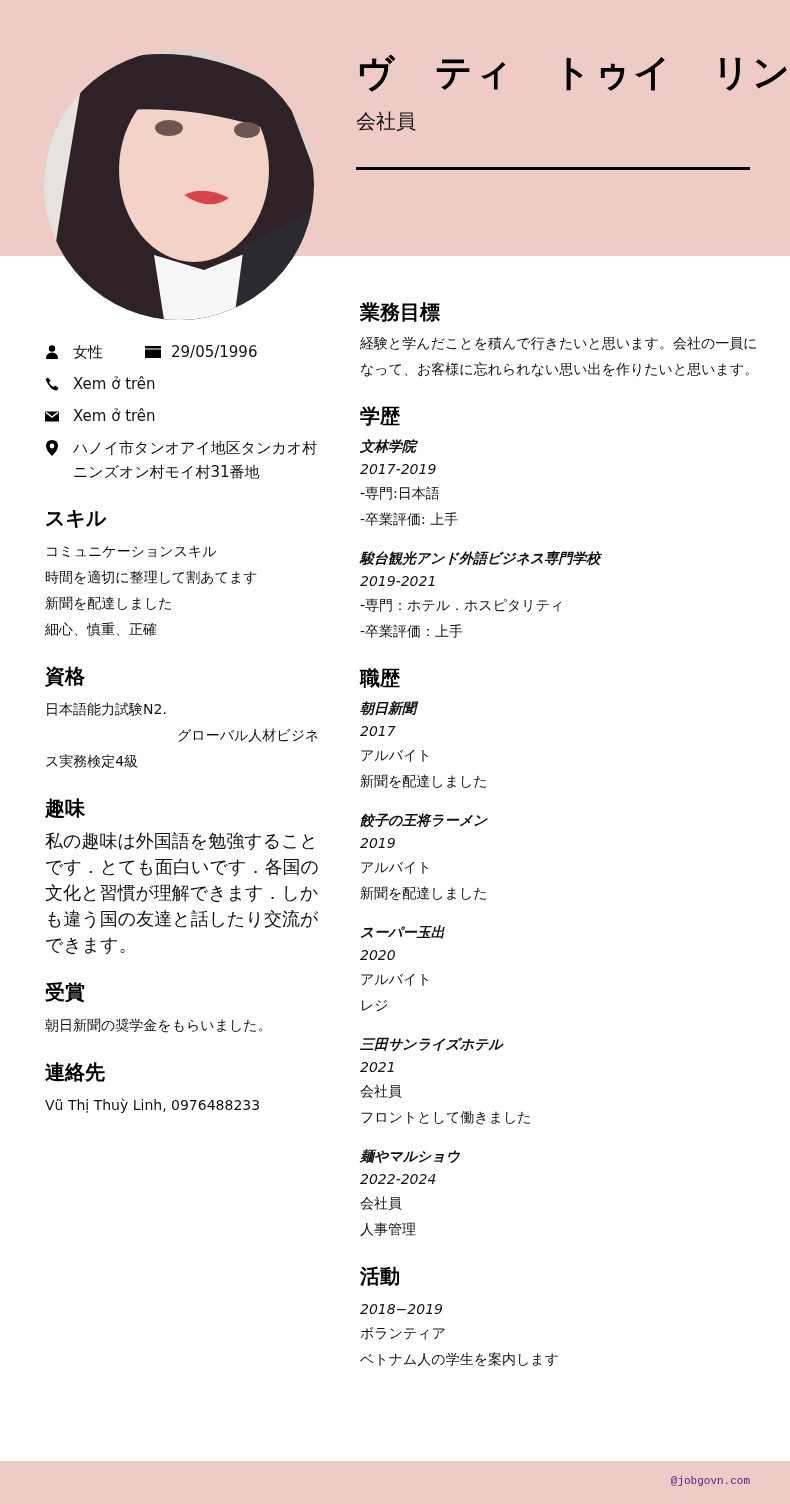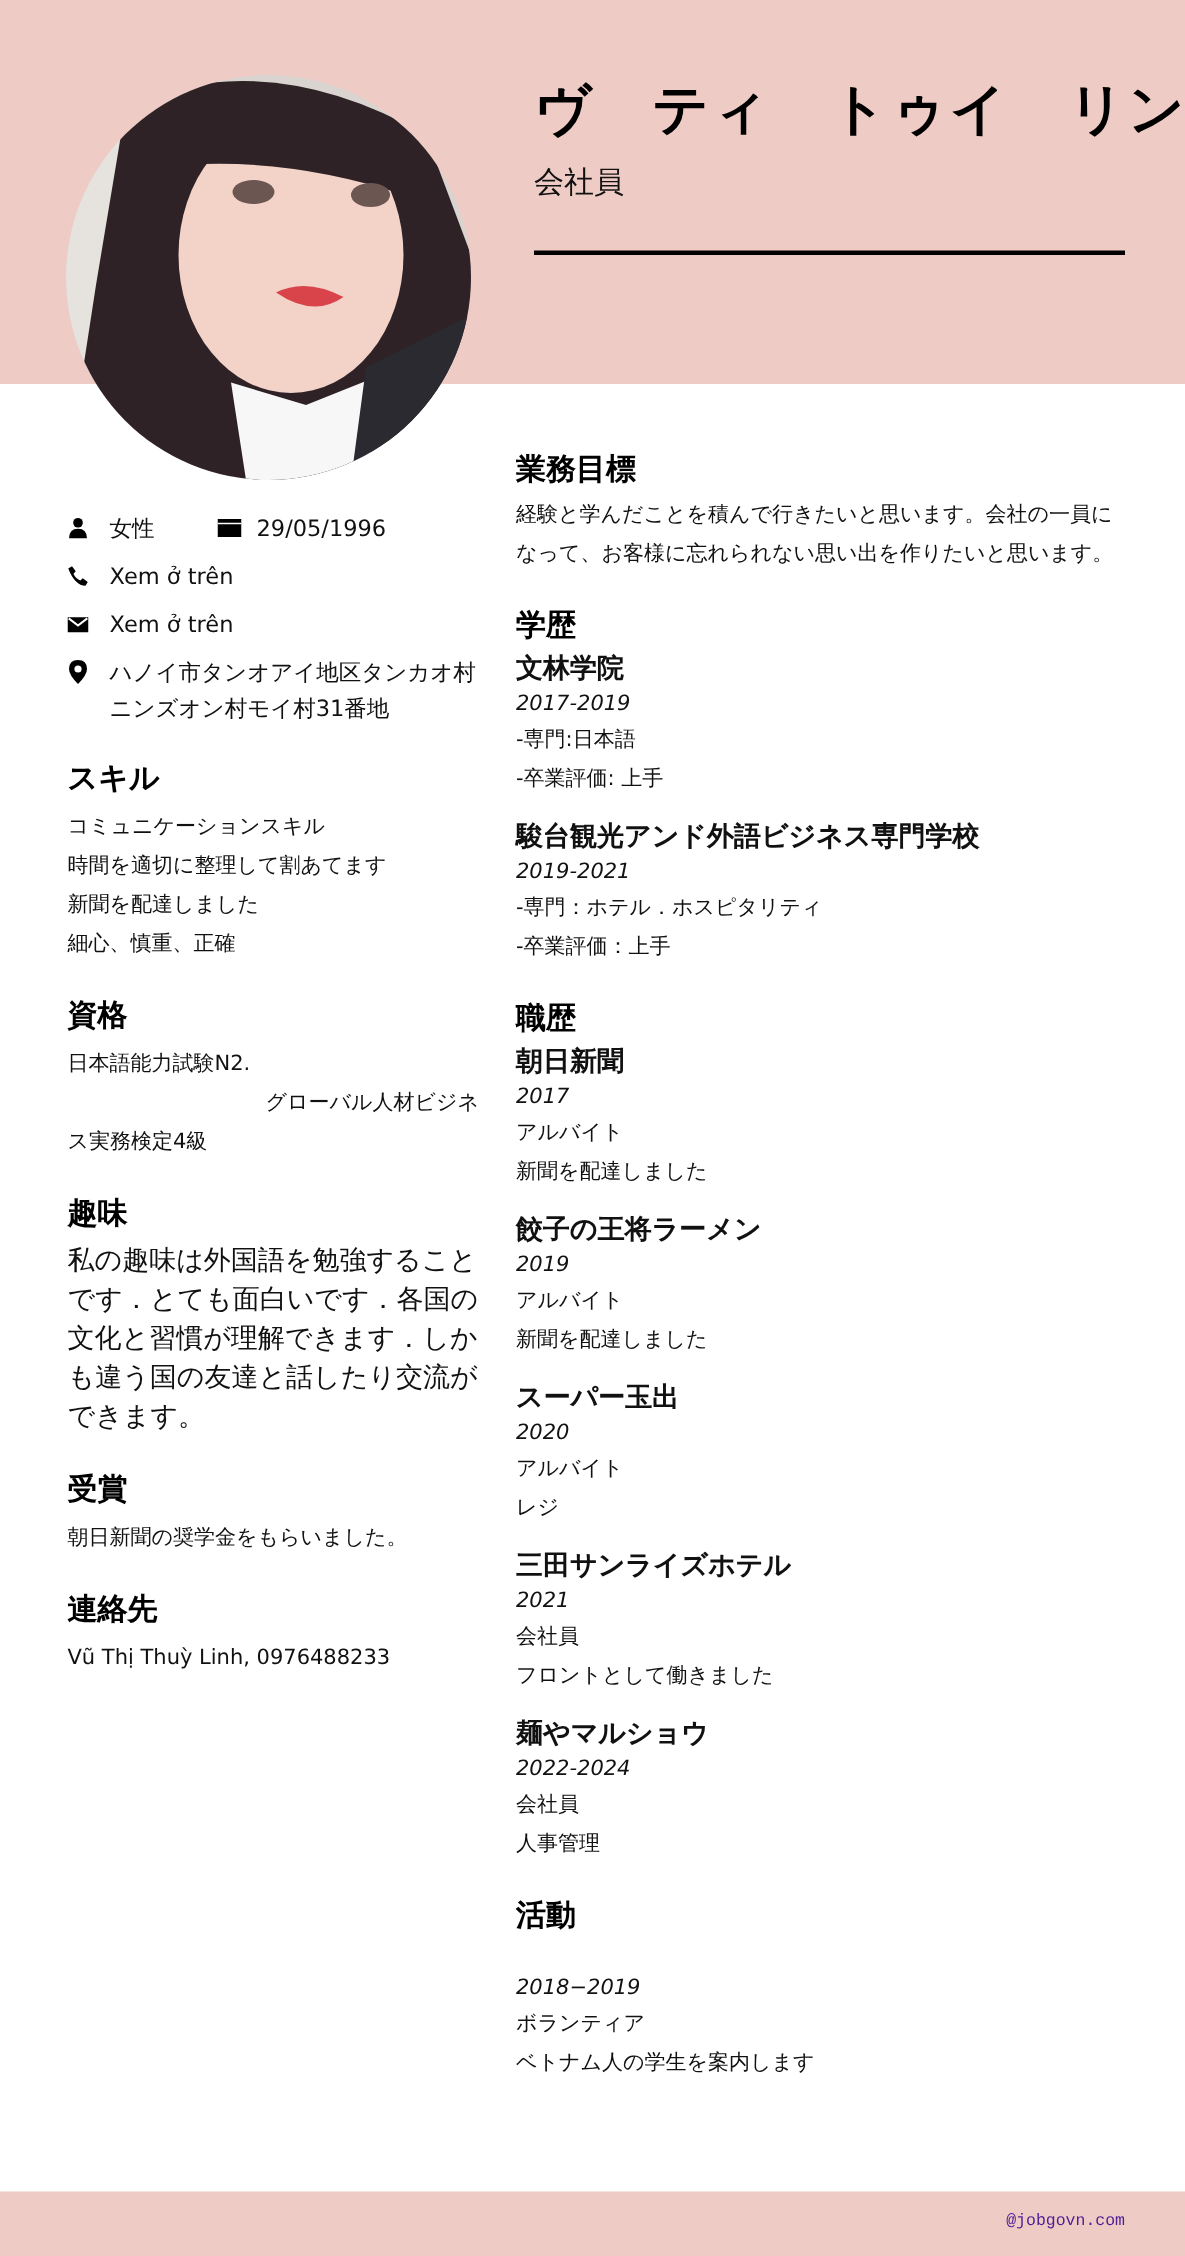--- a/index.html
+++ b/index.html
@@ -30,27 +30,27 @@
 
     .section-title { font-size: 20px; font-weight: bold; color: #000; line-height: 28px; }
     .left .section { margin-top: 20px; }
     .left .section:first-of-type { margin-top: 22px; }
     .left .section-title { margin-bottom: 6px; }
     .left-line { font-size: 14px; line-height: 26px; }
     .hobby { font-size: 18px; line-height: 26px; }
     .cert-line2 { padding-left: 132px; }
 
     
-    .right { position: absolute; left: 344px; top: 298px; width: 400px; }
+    .right { position: absolute; left: 360px; top: 298px; width: 400px; }
     .right .section { margin-bottom: 20px; }
     .right .section-title { margin-bottom: 4px; }
     .objective { font-size: 14px; line-height: 26px; }
     .entry { margin-bottom: 14px; }
     .entry:last-child { margin-bottom: 0; }
-    .entry-title { font-size: 18px; font-weight: bold; line-height: 24px; }
+    .entry-title { font-size: 14px; font-weight: bold; line-height: 24px; font-style: italic; }
     .entry-date { font-size: 14px; font-style: italic; line-height: 22px; }
     .entry-line { font-size: 14px; line-height: 26px; }
   </style>
 </head>
 <body>
 
 <div class="header-band"></div>
 
 <div class="photo">
   <svg viewBox="0 0 270 270" xmlns="http://www.w3.org/2000/svg">
@@ -203,21 +203,21 @@
     </div>
     <div class="entry">
       <div class="entry-title">麺やマルショウ</div>
       <div class="entry-date">2022-2024</div>
       <div class="entry-line">会社員</div>
       <div class="entry-line">人事管理</div>
     </div>
   </div>
 
   <div class="section">
-    <div class="section-title" style="margin-bottom:24px">活動</div>
+    <div class="section-title" style="margin-bottom:8px">活動</div>
     <div class="entry">
       <div class="entry-date">2018−2019</div>
       <div class="entry-line">ボランティア</div>
       <div class="entry-line">ベトナム人の学生を案内します</div>
     </div>
   </div>
 </div>
 
 <div class="footer-band"></div>
 <div class="footer-text">@jobgovn.com</div>

